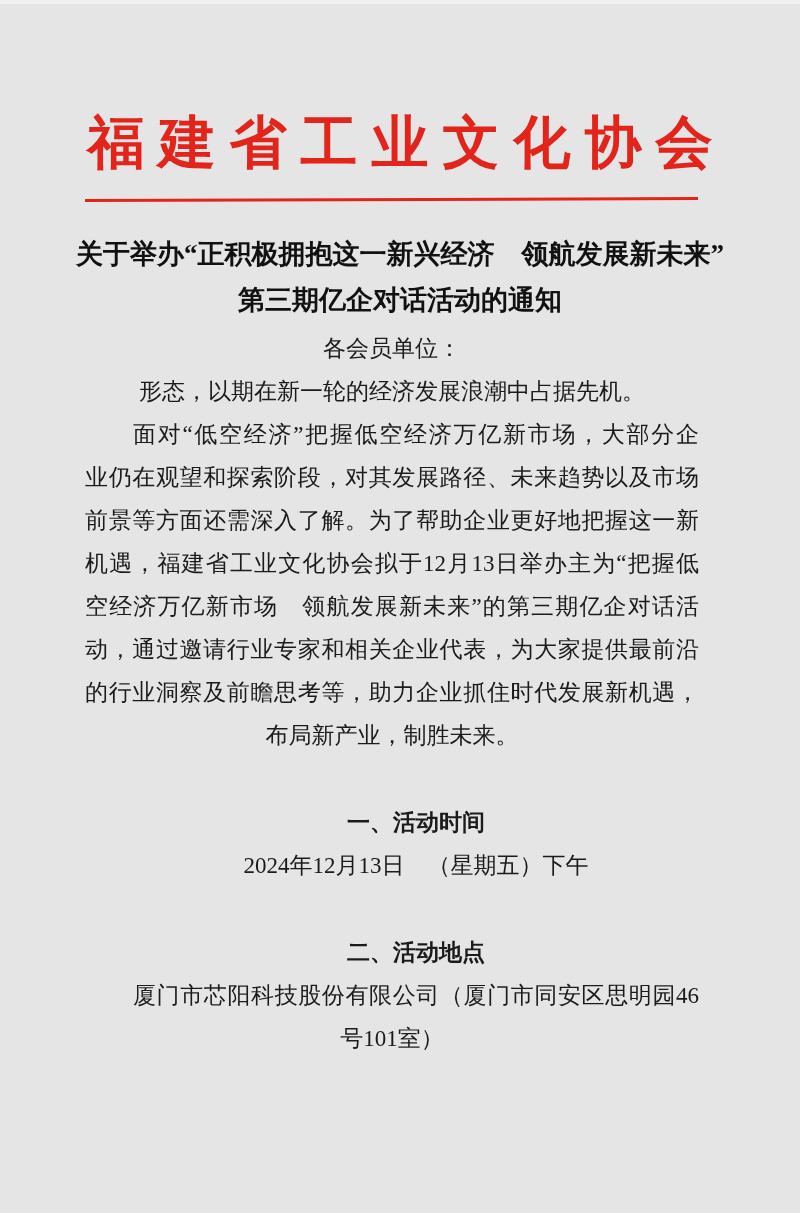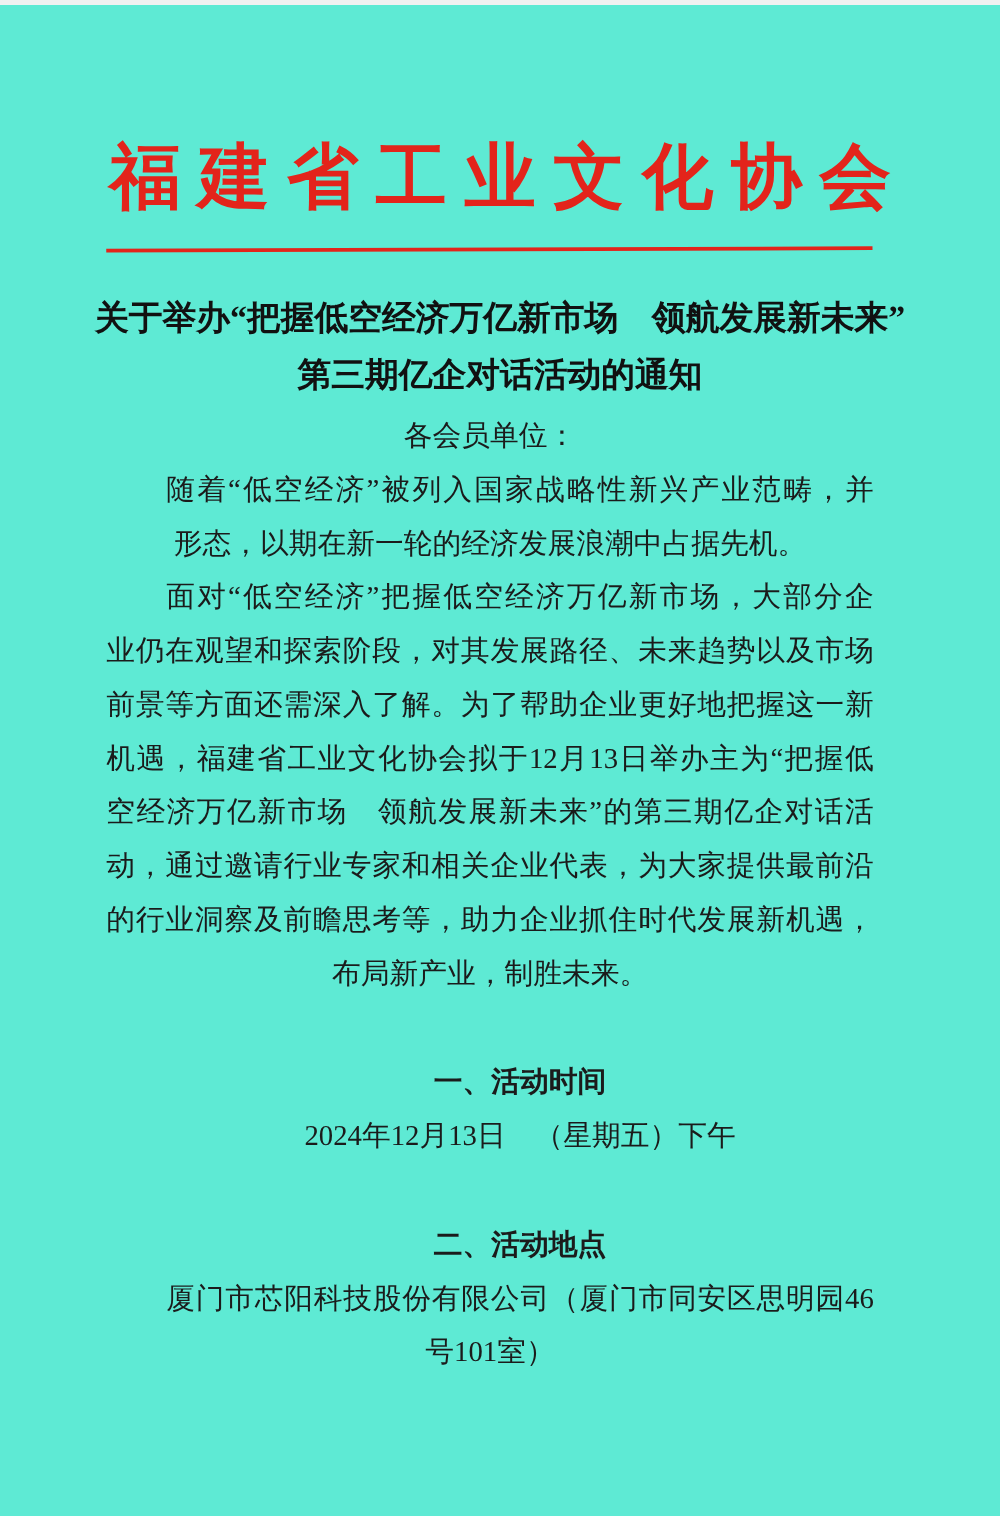--- a/index.html
+++ b/index.html
@@ -10,21 +10,21 @@
   body{
     width:800px;height:1213px;
     background:#ffffff;
     font-family:"Liberation Serif","DejaVu Serif",serif;
     color:var(--ink);
   }
   .page{
     position:relative;
     width:800px;height:1213px;
     overflow:hidden;
-    background:#5eead4;
+    background:#e5e5e5;
   }
   .scan-edge-top{
     position:absolute;top:0;left:0;width:800px;height:4px;
     background:#f1f1f1;
   }
   
   .letterhead{
     position:absolute;top:96px;left:0;width:800px;height:94px;
     line-height:94px;
     text-align:center;
@@ -78,28 +78,27 @@
 <body>
 
 <div class="page">
   <div class="scan-edge-top"></div>
 
   <div class="letterhead">福建省工业文化协会</div>
 
   <div class="letterhead-divider"></div>
 
   <div class="notice-title">
-    <div class="t-line">关于举办“把握低空经济万亿新市场　领航发展新未来”</div>
+    <div class="t-line">关于举办“正积极拥抱这一新兴经济　领航发展新未来”</div>
     <div class="t-line">第三期亿企对话活动的通知</div>
   </div>
 
   <div class="doc-body">
     <div class="line">各会员单位：</div>
 
-    <div class="line indent stretch">随着“低空经济”被列入国家战略性新兴产业范畴，并</div>
     <div class="line">形态，以期在新一轮的经济发展浪潮中占据先机。</div>
 
     <div class="line indent stretch">面对“低空经济”把握低空经济万亿新市场，大部分企</div>
     <div class="line stretch">业仍在观望和探索阶段，对其发展路径、未来趋势以及市场</div>
     <div class="line stretch">前景等方面还需深入了解。为了帮助企业更好地把握这一新</div>
     <div class="line stretch">机遇，福建省工业文化协会拟于12月13日举办主为“把握低</div>
     <div class="line stretch">空经济万亿新市场　领航发展新未来”的第三期亿企对话活</div>
     <div class="line stretch">动，通过邀请行业专家和相关企业代表，为大家提供最前沿</div>
     <div class="line stretch">的行业洞察及前瞻思考等，助力企业抓住时代发展新机遇，</div>
     <div class="line">布局新产业，制胜未来。</div>

